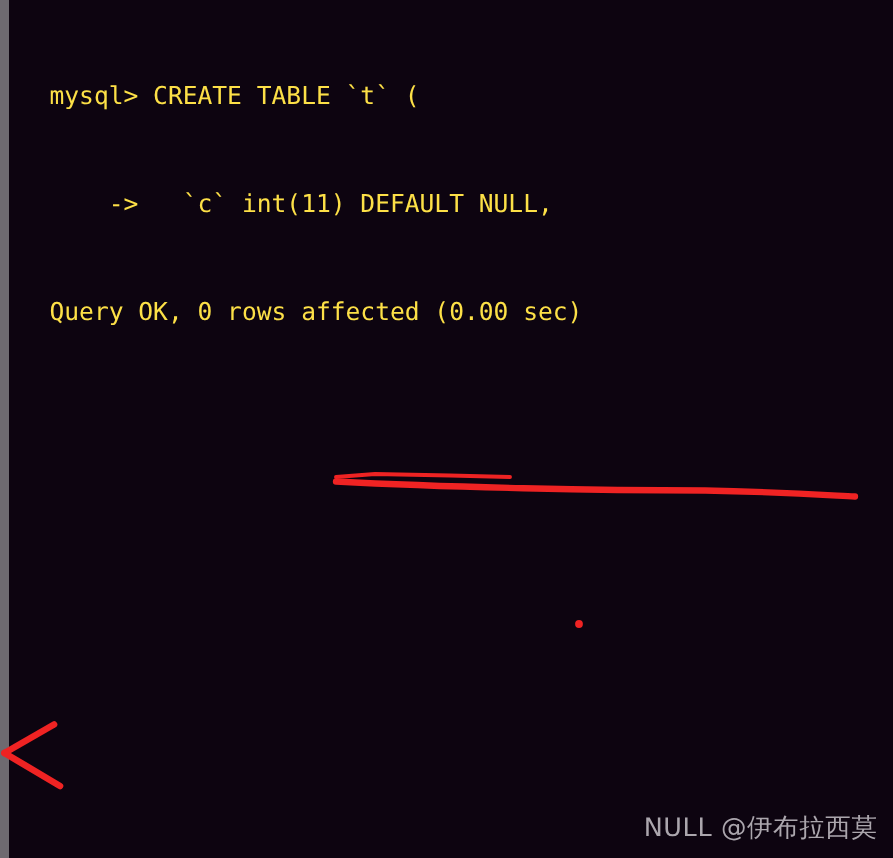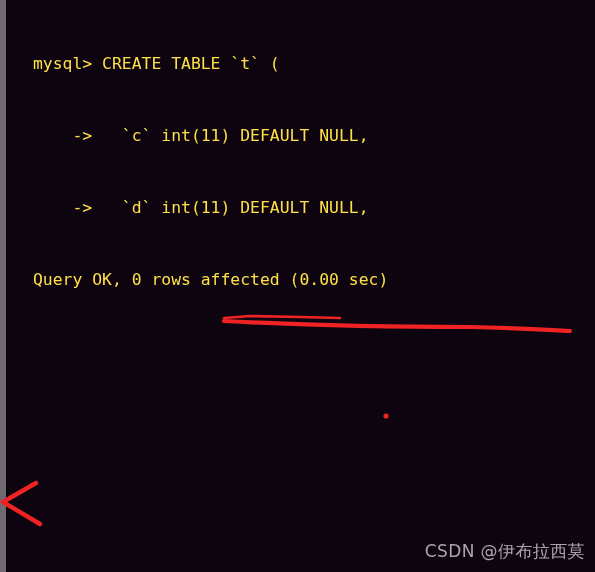--- a/index.html
+++ b/index.html
@@ -73,21 +73,20 @@
 </head>
 <body>
 
 <div id="terminal">
 
   <div id="gutter"></div>
 
   <div id="console">
     <div class="line">mysql&gt; CREATE TABLE `t` (</div>
     <div class="line">    -&gt;   `c` int(11) DEFAULT NULL,</div>
-    <div class="line">    -&gt;   `d` int(11) DEFAULT NULL,</div>
     <div class="line">Query OK, 0 rows affected (0.00 sec)</div>
     
     
     
     
     
     
     
     
     
@@ -106,15 +105,15 @@
     <path d="M 224 318 L 250 316 L 300 317 L 340 318" stroke="#ef2323" stroke-width="2.6" fill="none" stroke-linecap="round"></path>
 
     <path d="M 224 321 C 300 325, 400 327, 470 327 C 520 328, 550 330, 570 331" stroke="#ef2323" stroke-width="4.2" fill="none" stroke-linecap="round"></path>
 
     <circle cx="386" cy="416" r="2.6" fill="#ef2323"></circle>
 
     <path d="M 36 483 L 3 502" stroke="#ef2323" stroke-width="4.4" fill="none" stroke-linecap="round"></path>
     <path d="M 3 502 L 40 524" stroke="#ef2323" stroke-width="4.4" fill="none" stroke-linecap="round"></path>
   </svg>
 
-  <div id="watermark">CSDN @伊布拉西莫</div>
+  <div id="watermark">NULL @伊布拉西莫</div>
 
 </div>
 
 </body></html>

